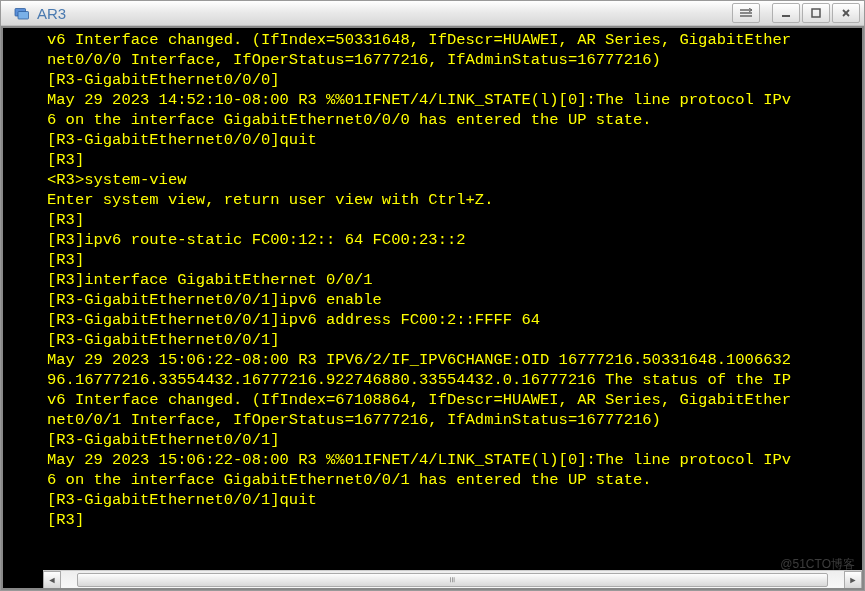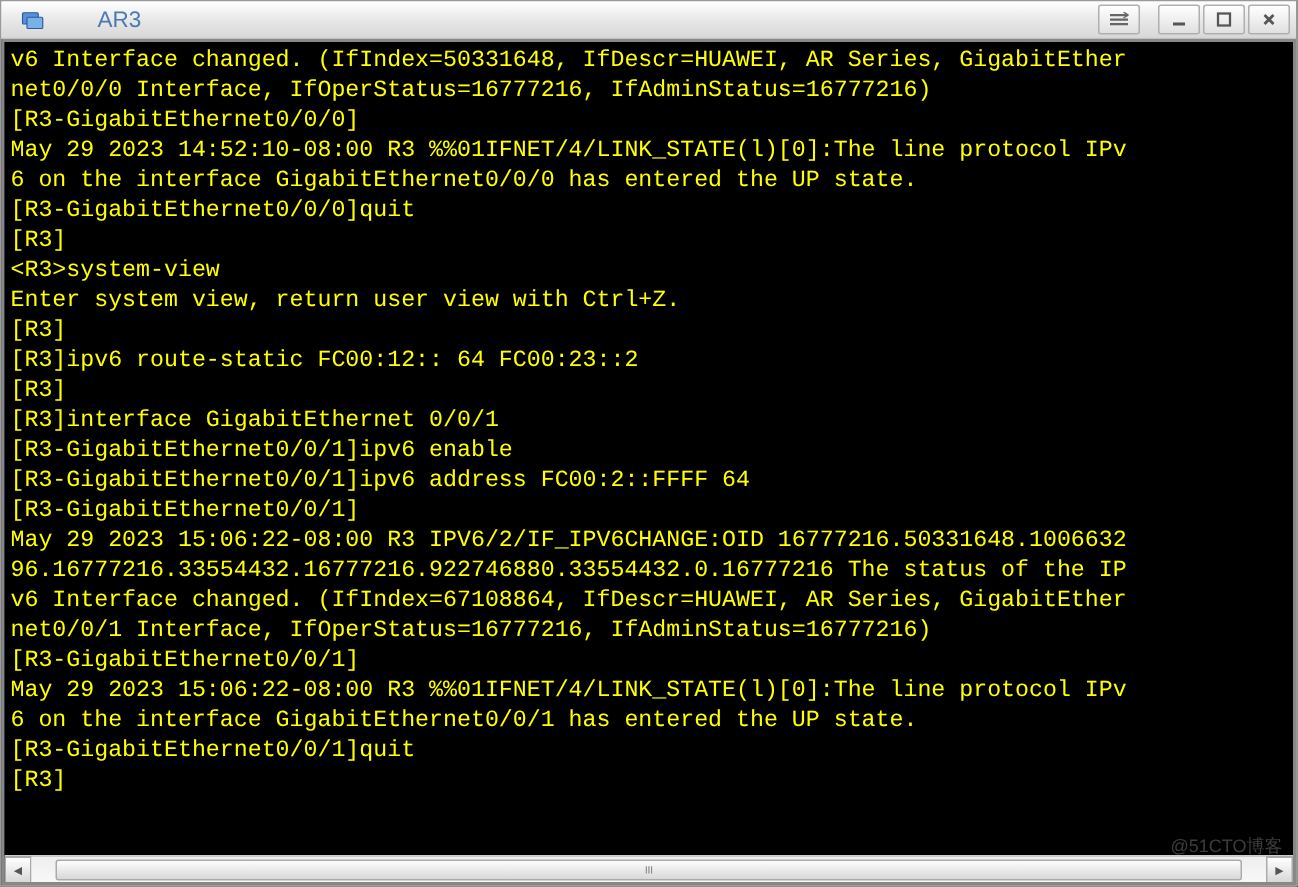--- a/index.html
+++ b/index.html
@@ -23,21 +23,20 @@
       display: flex;
       flex-direction: column;
     }
     .titlebar {
       height: 25px;
       background: linear-gradient(to bottom, #ffffff 0%, #e8e8e8 50%, #d8d8d8 100%);
       border-bottom: 1px solid #c0c0c0;
       display: flex;
       align-items: center;
       padding: 0 4px;
-      gap: 28px;
     }
     .app-icon {
       width: 20px;
       height: 20px;
       margin: 0 6px;
       display: flex;
       align-items: center;
       justify-content: center;
     }
     .app-icon svg {
@@ -73,20 +72,21 @@
       margin-right: 10px;
     }
     .terminal-wrap {
       flex: 1;
       border: 2px solid #888;
       background: #000;
       margin: 0;
       display: flex;
       flex-direction: column;
       overflow: hidden;
+      padding-left: 40px;
     }
     .terminal {
       flex: 1;
       background: #000;
       padding: 2px 4px;
       overflow: hidden;
       font-family: "Courier New", monospace;
       font-size: 15.5px;
       line-height: 20px;
       color: #ffff00;

